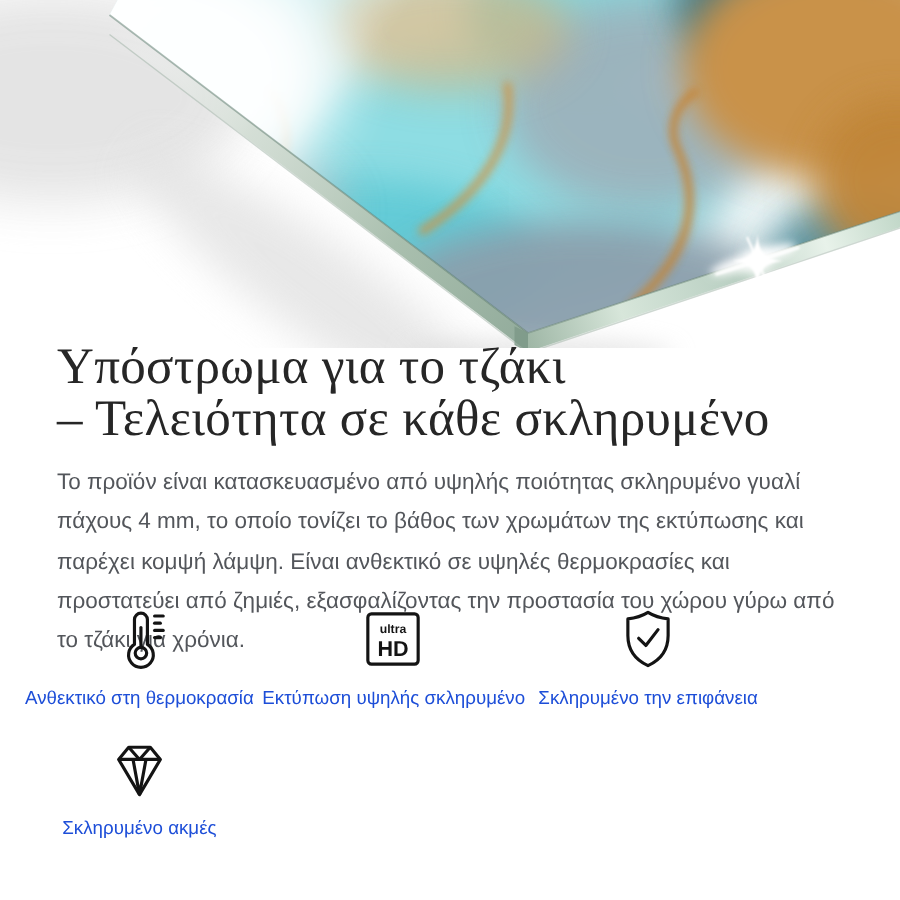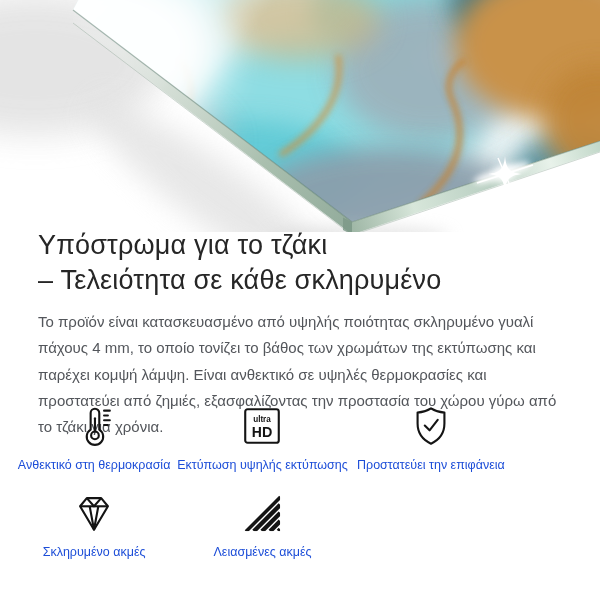--- a/index.html
+++ b/index.html
@@ -3,22 +3,22 @@
 <meta charset="utf-8">
 <style>
   html,body{margin:0;padding:0;}
   body{
     width:600px;height:600px;position:relative;background:#ffffff;
     font-family:"Liberation Sans", sans-serif;overflow:hidden;
   }
   .hero{position:absolute;top:0;left:0;width:600px;height:232px;overflow:hidden;}
   .content{position:absolute;left:38px;top:228px;width:532px;}
   .title{
-    font-family:Liberation Sans, sans-serif;font-weight:400;
-    font-size:27px;line-height:34.5px;color:#262626;margin:0 0 12px 0;
+    font-family:Liberation Serif, serif;font-weight:400;
+    font-size:34px;line-height:34.5px;color:#262626;margin:0 0 12px 0;
     letter-spacing:.2px;
   }
   .title span{display:block;}
   .desc{
     font-size:15px;line-height:26.3px;color:#53565b;margin:0;width:532px;
   }
   .features{
     position:absolute;left:11px;top:402px;width:503px;
     display:grid;grid-template-columns:repeat(3,1fr);row-gap:17px;
   }
@@ -153,59 +153,40 @@
   </div>
 
   <div class="feature">
     <div class="icon-box">
       <svg width="46" height="46" viewBox="0 0 48 48">
         <rect class="fi" x="6.5" y="6.5" width="35" height="35" rx="2.5" stroke-width="2.6"></rect>
         <text class="uhd-small" x="24" y="20" text-anchor="middle">ultra</text>
         <text class="uhd-big" x="24" y="35.5" text-anchor="middle">HD</text>
       </svg>
     </div>
-    <span class="feature-label">Εκτύπωση υψηλής εκτύπωσης</span>
+    <span class="feature-label">Εκτύπωση υψηλής σκληρυμένο</span>
   </div>
 
   <div class="feature">
     <div class="icon-box">
       <svg width="46" height="46" viewBox="0 0 48 48">
         <path class="fi" d="M24,5.5 C28,8 33,9.5 38,10 V21.5 C38,31.5 32.4,38.6 24,42.5 C15.6,38.6 10,31.5 10,21.5 V10 C15,9.5 20,8 24,5.5 Z"></path>
         <path class="fi fi-round" stroke-width="2.5" d="M17.5,23.5 L22.5,28.5 L31,17.5"></path>
       </svg>
     </div>
-    <span class="feature-label">Προστατεύει την επιφάνεια</span>
+    <span class="feature-label">Σκληρυμένο την επιφάνεια</span>
   </div>
 
   <div class="feature">
     <div class="icon-box">
       <svg width="46" height="46" viewBox="0 0 48 48">
         <path class="fi" stroke-width="2" d="M9.5,17 L16.5,8.5 H31.5 L38.5,17 L24,41.5 Z"></path>
         <path class="fi" stroke-width="2" d="M9.5,17 H38.5"></path>
         <path class="fi" stroke-width="2" d="M16.5,8.5 L24,17 L31.5,8.5"></path>
         <path class="fi" stroke-width="2" d="M19.5,17 L24,41.5 M28.5,17 L24,41.5"></path>
       </svg>
     </div>
     <span class="feature-label">Σκληρυμένο ακμές</span>
   </div>
 
-  <div class="feature">
-    <div class="icon-box">
-      <svg width="46" height="46" viewBox="0 0 48 48">
-        <defs>
-          <clipPath id="triClip">
-              <polygon points="5,43 43,43 43,5"></polygon>
-            </clipPath>
-        </defs>
-        <g clip-path="url(#triClip)" stroke="#141414" stroke-width="4.6">
-          <line x1="7" y1="43" x2="43" y2="7"></line>
-          <line x1="15.5" y1="43" x2="43" y2="15.5"></line>
-          <line x1="24" y1="43" x2="43" y2="24"></line>
-          <line x1="32.5" y1="43" x2="43" y2="32.5"></line>
-          <line x1="41" y1="43" x2="43" y2="41"></line>
-        </g>
-      </svg>
-    </div>
-    <span class="feature-label">Λειασμένες ακμές</span>
-  </div>
 
 
 </div>
 
 </body></html>

